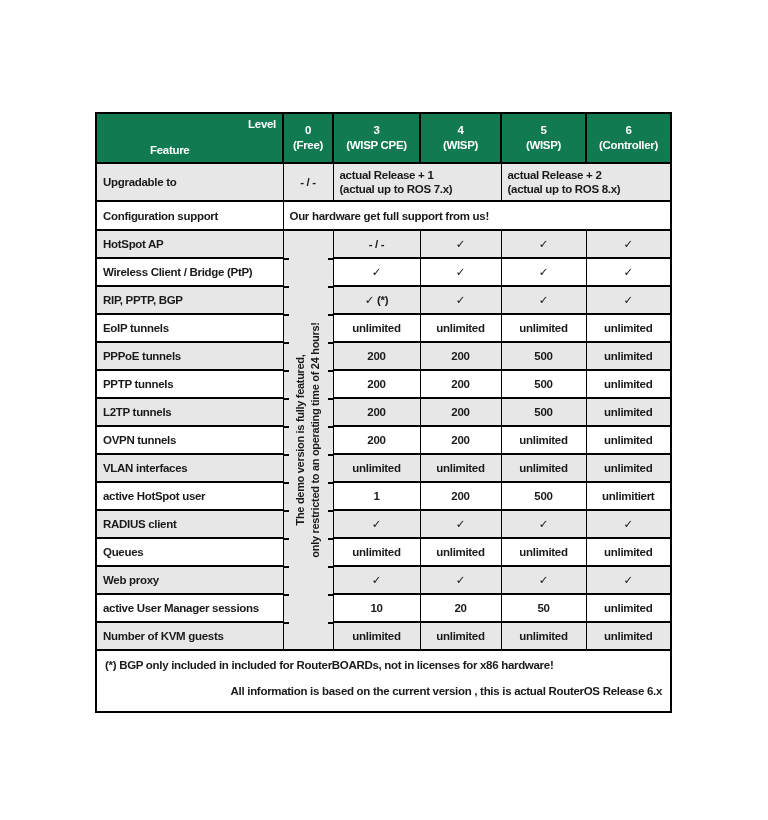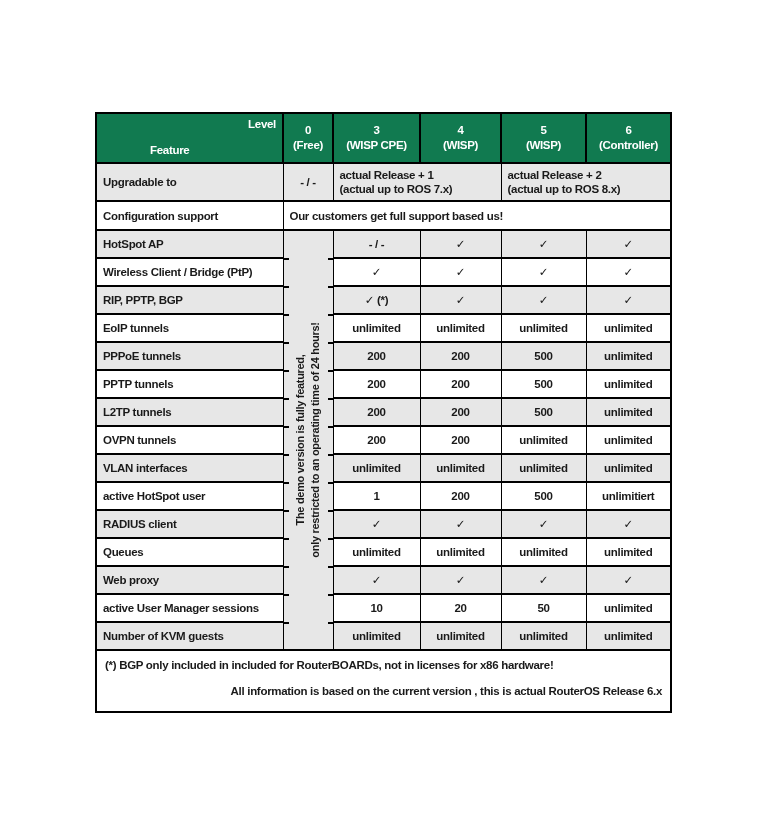--- a/index.html
+++ b/index.html
@@ -127,21 +127,21 @@
             <div>actual Release + 1</div>
             <div>(actual up to ROS 7.x)</div>
           </td>
           <td class="left2" colspan="2">
             <div>actual Release + 2</div>
             <div>(actual up to ROS 8.x)</div>
           </td>
         </tr>
         <tr style="height:29px">
           <td class="feat">Configuration support</td>
-          <td class="feat" colspan="5">Our customers get full support based us!</td>
+          <td class="feat" colspan="5">Our hardware get full support from us!</td>
         </tr>
 
         <tr style="height:28px">
           <td class="feat">HotSpot AP</td>
           <td class="demo" rowspan="15">
             <div class="vtext">
               <div>The demo version is fully featured,</div>
               <div>only restricted to an operating time of 24 hours!</div>
             </div>
           <div class="tick left" style="top: 27px;"></div>

